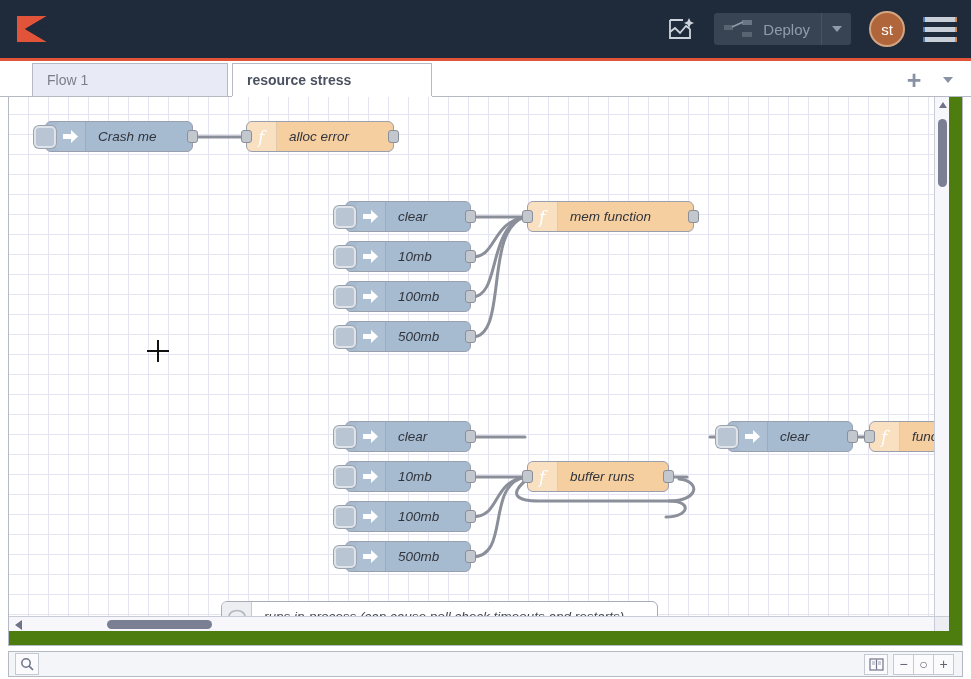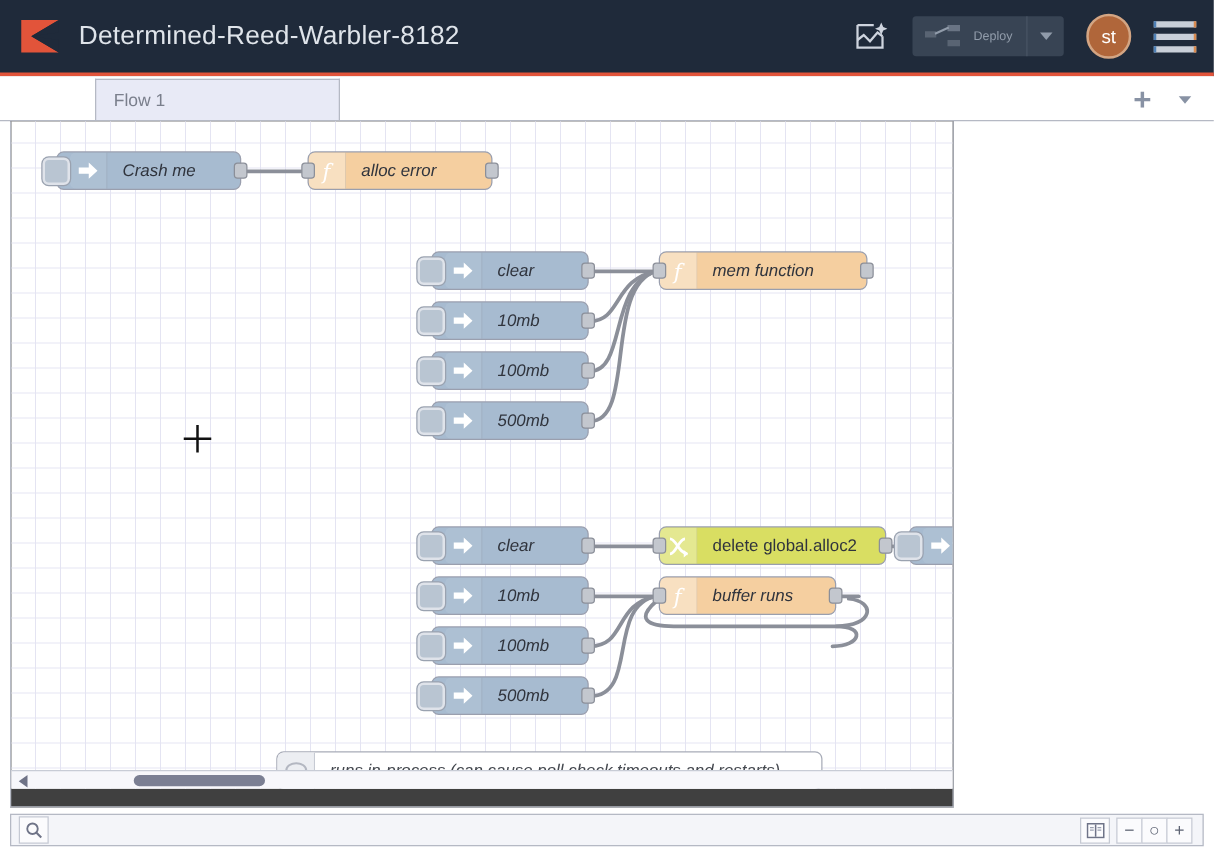--- a/index.html
+++ b/index.html
@@ -35,21 +35,21 @@
     width: 44px; height: 44px; display: flex; align-items: center; justify-content: center;
     cursor: pointer;
   }
   #deploy-btn {
     display: flex; align-items: center; height: 32px;
     background: #3a4656; border-radius: 3px; margin-left: 12px;
     opacity: .95;
   }
   #deploy-icon { width: 30px; height: 20px; margin-left: 10px; position: relative; }
   #deploy-label {
-    color: #97a2b0; font-size: 10px; padding: 0 11px 0 9px;
+    color: #97a2b0; font-size: 15px; padding: 0 11px 0 9px;
   }
   #deploy-split {
     width: 30px; height: 32px; border-left: 1px solid #4a5666;
     display: flex; align-items: center; justify-content: center; cursor: pointer;
   }
   .caret-down {
     width: 0; height: 0; border-left: 5px solid transparent;
     border-right: 5px solid transparent; border-top: 6px solid #97a2b0;
   }
   #avatar {
@@ -65,21 +65,21 @@
   }
   #hamburger span {
     display: block; height: 5px; background: #c9cfd8;
     border-left: 2px solid #4d7fb5; border-right: 2px solid #d98a4f;
   }
 
   
   #tabbar {
     position: absolute; left: 0; top: 61px; width: 971px; height: 36px;
     background: #fff; border-bottom: 1px solid #b5b9c4;
-    display: flex; align-items: flex-end; padding-left: 44px;
+    display: flex; align-items: flex-end;
   }
   .tab {
     height: 33px; display: flex; align-items: center;
     padding: 0 14px; font-size: 14px;
     border: 1px solid #b5b9c4; border-bottom: none;
     white-space: nowrap; cursor: pointer;
   }
   .tab.inactive {
     background: #e8eaf6; color: #7a7f8c; margin-left: 32px;
     min-width: 196px;
@@ -96,23 +96,23 @@
   }
   .tabtool {
     width: 30px; height: 30px; display: flex; align-items: center; justify-content: center;
     cursor: pointer;
   }
   #plus-icon { color: #8892a4; font-size: 25px; line-height: 20px; font-weight: bold; }
 
   
   #canvas-outer {
     position: absolute; left: 8px; top: 97px;
-    width: 755px; height: 549px;
+    width: 955px; height: 549px;
     border: 1px solid #b5b9c4; border-top: none;
-    background: #404040; overflow: hidden;
+    background: #4d7c0f; overflow: hidden;
   }
   #canvas {
     position: absolute; left: 0; top: 0;
     width: 940px; height: 534px;
     background-color: #fff;
     background-image:
       linear-gradient(to right, #e4e4f2 1px, transparent 1px),
       linear-gradient(to bottom, #e4e4f2 1px, transparent 1px);
     background-size: 20px 20px;
     background-position: -1px -3px;
@@ -229,21 +229,20 @@
 <body>
 
 <div id="header">
   <div id="logo-mark">
     <svg width="34" height="30" viewBox="0 0 34 30">
       <path d="M2 2 L32 2 L10 15 L32 28 L2 28 Z" fill="#e2543a"></path>
       <path d="M10 15 L32 2 L32 12 Z" fill="#1f2a3a"></path>
       <path d="M10 15 L32 18 L32 28 Z" fill="#1f2a3a"></path>
     </svg>
   </div>
-  <div id="app-title">Determined-Reed-Warbler-8182</div>
 
   <div id="header-right">
     <div id="ai-icon-btn">
       <svg width="28" height="28" viewBox="0 0 28 28">
         <path d="M4 5 h13 M4 5 v18 h20 v-9" stroke="#ced4de" stroke-width="1.8" fill="none"></path>
         <path d="M4 17 l5 -4 l5 5 l6 -7 l4 3" stroke="#ced4de" stroke-width="1.8" fill="none"></path>
         <path d="M23 3 l1.6 3.6 L28 8 l-3.4 1.4 L23 13 l-1.6-3.6 L18 8 l3.4-1.4 Z" fill="#ced4de"></path>
       </svg>
     </div>
 
@@ -269,20 +268,23 @@
       <span></span>
       <span></span>
     </div>
   </div>
 </div>
 
 <div id="tabbar">
   <div class="tab inactive">
     <span>Flow 1</span>
   </div>
+  <div class="tab active">
+    <span>resource stress</span>
+  </div>
   <div id="tab-tools">
     <div class="tabtool">
       <span id="plus-icon">+</span>
     </div>
     <div class="tabtool">
       <span class="caret-down" style="border-top-color:#8892a4;"></span>
     </div>
   </div>
 </div>
 
@@ -422,32 +424,20 @@
       <div class="inject-btn"></div>
       <div class="icon-box tint-inject">
         <svg width="17" height="15" viewBox="0 0 17 15">
             <path d="M1 5 h8 V1 l7 6.5 l-7 6.5 V10 H1 Z" fill="#fff"></path>
           </svg>
       </div>
       <span class="node-label">500mb</span>
       <span class="port out"></span>
     </div>
 
-    <div class="node node-change" style="left:518px; top:324px; width:182px; font-style:normal;">
-      <span class="port in"></span>
-      <div class="icon-box tint-change">
-        <svg width="20" height="20" viewBox="0 0 20 20">
-          <path d="M3 4 C8 4 10 16 17 16" stroke="#fff" stroke-width="2.2" fill="none"></path>
-          <path d="M3 16 C8 16 10 4 15 4" stroke="#fff" stroke-width="2.2" fill="none"></path>
-          <path d="M14 13 l3.5 3 l-3.5 3 Z" fill="#fff"></path>
-        </svg>
-      </div>
-      <span class="node-label">delete global.alloc2</span>
-      <span class="port out"></span>
-    </div>
 
     <div class="node node-fn" style="left:518px; top:364px; width:142px;">
       <span class="port in"></span>
       <div class="icon-box tint-fn">
         <svg width="14" height="20" viewBox="0 0 14 20">
             <text x="3" y="16" font-family="DejaVu Serif, serif" font-size="17" font-style="italic" fill="#fff">f</text>
           </svg>
       </div>
       <span class="node-label">buffer runs</span>
       <span class="port out"></span>

